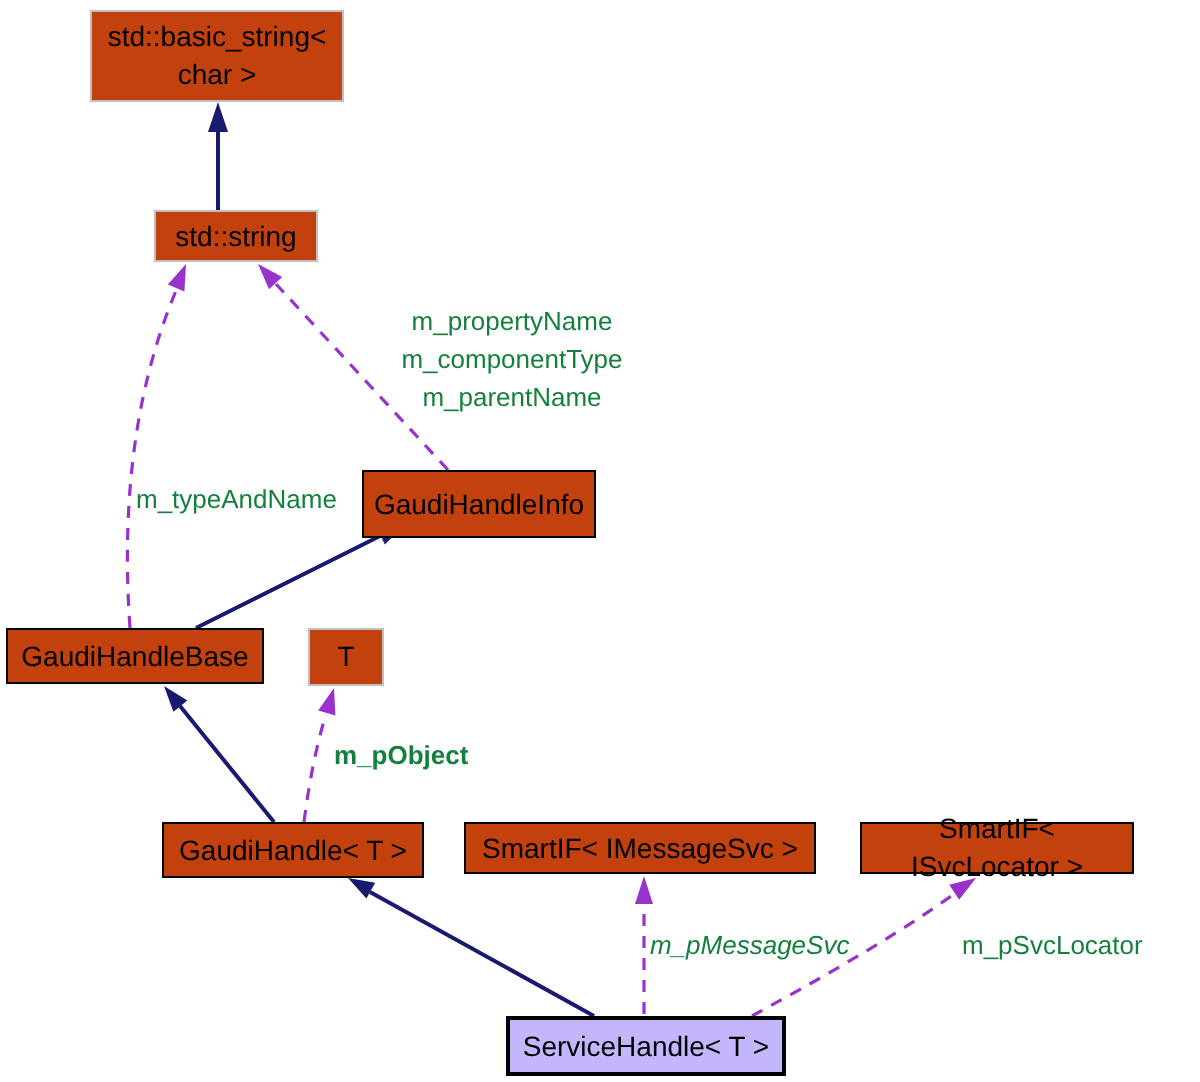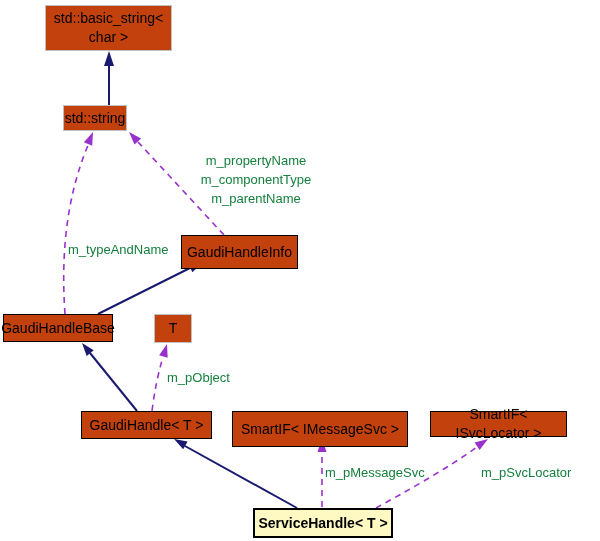--- a/index.html
+++ b/index.html
@@ -33,23 +33,22 @@
     display: flex;
     align-items: center;
     justify-content: center;
     text-align: center;
     white-space: pre-line;
   }
   .node.light {
     border: 1px solid #c0c0c0;
   }
   .node.filled {
-    background: #fef9c3;
+    background: #c4b5fd;
     border: 2px solid #000000;
-    font-weight: bold;
   }
   .edge-label {
     position: absolute;
     color: #15803d;
     font-size: 13px;
     line-height: 19px;
     white-space: pre-line;
   }
   .edge-label.center {
     text-align: center;
@@ -104,41 +103,41 @@
 
     <g>
       <path d="M 376 508 C 405 492 445 470 477 447" fill="none" stroke="#9932cc" stroke-width="1.6" stroke-dasharray="6,5"></path>
       <polygon points="488,439 479.6,449.9 474.6,442.4" fill="#9932cc"></polygon>
     </g>
   </svg>
 
   <div class="node light" style="left:45px; top:5px; width:127px; height:46px;">std::basic_string&lt;
 char &gt;</div>
 
-  <div class="node light" style="left:63px; top:105px; width:64px; height:26px;">std::string</div>
+  <div class="node light" style="left:77px; top:105px; width:82px; height:26px;">std::string</div>
 
   <div class="node" style="left:181px; top:235px; width:117px; height:34px;">GaudiHandleInfo</div>
 
-  <div class="node" style="left:3px; top:314px; width:110px; height:28px;">GaudiHandleBase</div>
+  <div class="node" style="left:3px; top:314px; width:129px; height:28px;">GaudiHandleBase</div>
 
   <div class="node light" style="left:154px; top:314px; width:38px; height:29px;">T</div>
 
   <div class="node" style="left:81px; top:411px; width:131px; height:28px;">GaudiHandle&lt; T &gt;</div>
 
-  <div class="node" style="left:232px; top:411px; width:176px; height:36px;">SmartIF&lt; IMessageSvc &gt;</div>
+  <div class="node" style="left:232px; top:411px; width:176px; height:26px;">SmartIF&lt; IMessageSvc &gt;</div>
 
   <div class="node" style="left:430px; top:411px; width:137px; height:26px;">SmartIF&lt; ISvcLocator &gt;</div>
 
   <div class="node filled" style="left:253px; top:508px; width:140px; height:30px;">ServiceHandle&lt; T &gt;</div>
 
   <div class="edge-label center" style="left:192px; top:151px; width:128px;">m_propertyName
 m_componentType
 m_parentName</div>
 
   <div class="edge-label" style="left:68px; top:240px;">m_typeAndName</div>
 
-  <div class="edge-label" style="left:167px; top:368px;">m_pObject</div>
+  <div class="edge-label" style="left:167px; top:368px;font-weight:bold;">m_pObject</div>
 
-  <div class="edge-label" style="left:325px; top:463px;">m_pMessageSvc</div>
+  <div class="edge-label" style="left:325px; top:463px;font-style:italic;">m_pMessageSvc</div>
 
   <div class="edge-label" style="left:465px; top:463px;margin-left:16px;">m_pSvcLocator</div>
 
 </div>
 
 </body></html>

